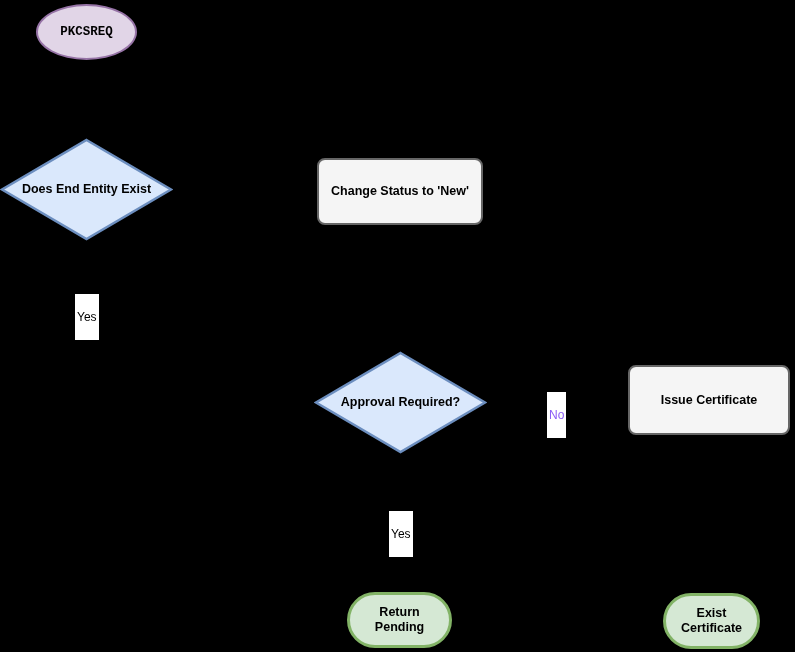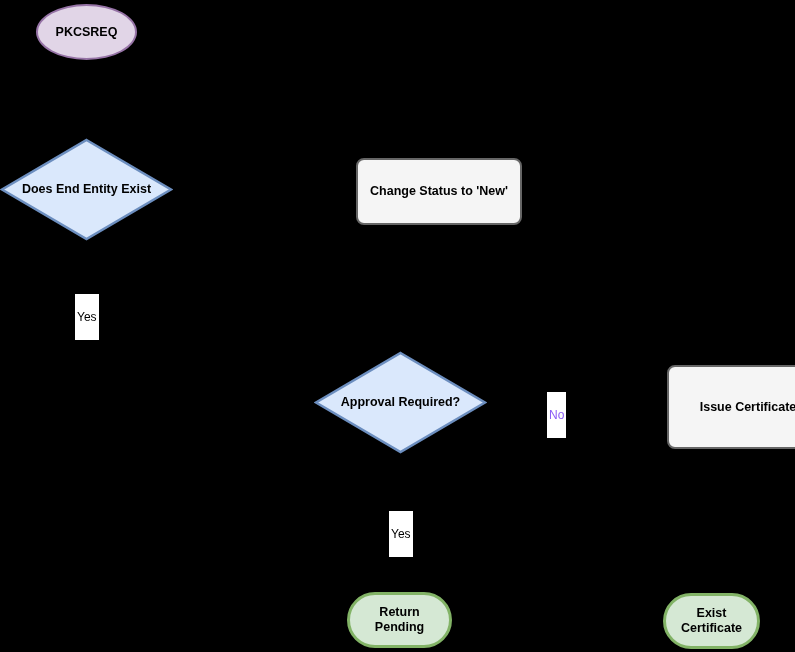--- a/index.html
+++ b/index.html
@@ -29,21 +29,20 @@
   }
   .node-ellipse {
     border-style: solid;
     border-width: 2.5px;
     border-radius: 50%;
   }
   .node-process {
     border-style: solid;
     border-width: 2px;
     border-radius: 8px;
-    margin-left: 39px;
   }
   .node-terminal {
     border-style: solid;
     border-width: 3px;
     border-radius: 28px;
     padding: 0 6px;
   }
   .node-decision {
     border: none;
   }
@@ -69,21 +68,21 @@
     font-weight: normal;
     line-height: 16px;
     padding: 15px 2px;
   }
 </style>
 </head>
 <body>
 
 <div class="canvas" style="background-color: rgb(0, 0, 0);">
 
-  <div class="node node-ellipse" style="left: 36px; top: 4px; width: 101px; height: 56px; background-color: rgb(225, 213, 231); border-color: rgb(150, 115, 166);">
+  <div class="node node-ellipse" style="left: 36px; top: 4px; width: 101px; height: 56px; background-color: rgb(225, 213, 231); border-color: rgb(150, 115, 166); font-family: Liberation Mono, monospace;">
     <span>PKCSREQ</span>
   </div>
 
   <div class="node node-decision" style="left:0px; top:138px; width:173px; height:103px;">
     <svg viewBox="0 0 173 103">
       <polygon points="86.5,2 171,51.5 86.5,101 2,51.5" stroke-width="2.5" style="fill: rgb(218, 232, 252); stroke: rgb(108, 142, 191);"></polygon>
     </svg>
     <div class="diamond-label">Does End Entity Exist</div>
   </div>
 
@@ -96,21 +95,21 @@
 
   <div class="node node-decision" style="left:314px; top:351px; width:173px; height:103px;">
     <svg viewBox="0 0 173 103">
       <polygon points="86.5,2 171,51.5 86.5,101 2,51.5" stroke-width="2.5" style="fill: rgb(218, 232, 252); stroke: rgb(108, 142, 191);"></polygon>
     </svg>
     <div class="diamond-label">Approval Required?</div>
   </div>
 
   <div class="edge-label" style="left: 547px; top: 392px; background-color: rgb(255, 255, 255); color: #8b5cf6;">No</div>
 
-  <div class="node node-process" style="left: 628px; top: 365px; width: 162px; height: 84px; background-color: rgb(245, 245, 245); border-color: rgb(102, 102, 102);">
+  <div class="node node-process" style="left: 628px; top: 365px; width: 162px; height: 70px; background-color: rgb(245, 245, 245); border-color: rgb(102, 102, 102);">
     <span>Issue Certificate</span>
   </div>
 
   <div class="edge-label" style="left: 389px; top: 511px; background-color: rgb(255, 255, 255); color: rgb(0, 0, 0);">Yes</div>
 
   <div class="node node-terminal" style="left: 347px; top: 592px; width: 105px; height: 56px; background-color: rgb(213, 232, 212); border-color: rgb(130, 179, 102);">
     <span>Return Pending</span>
   </div>
 
   <div class="node node-terminal" style="left: 663px; top: 593px; width: 97px; height: 56px; background-color: rgb(213, 232, 212); border-color: rgb(130, 179, 102);">

